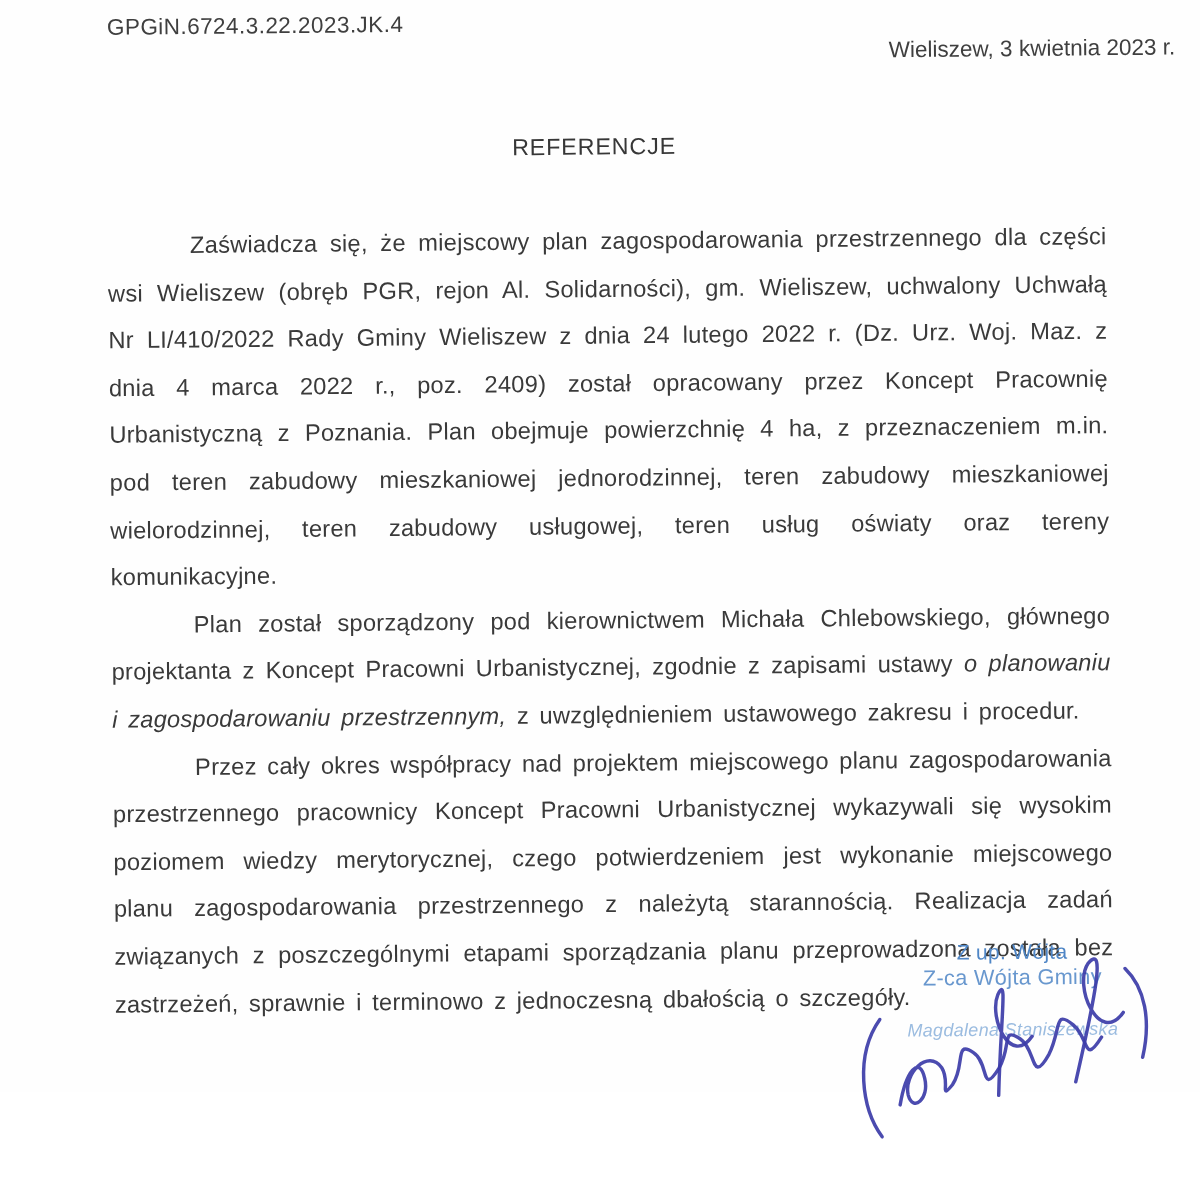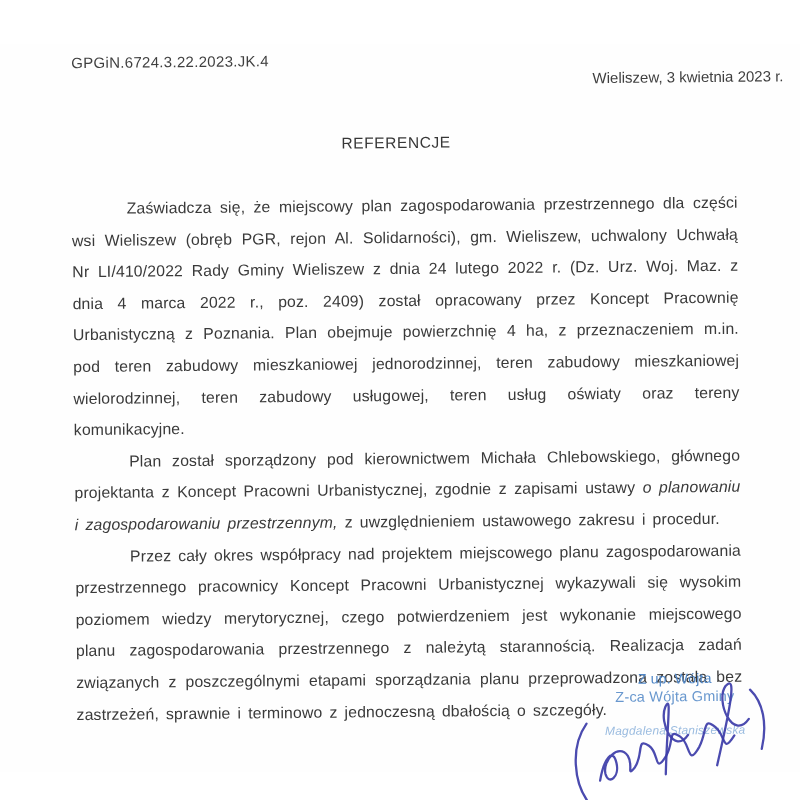--- a/index.html
+++ b/index.html
@@ -10,21 +10,20 @@
     overflow: hidden;
     background: #ffffff;
     font-family: "Liberation Sans", sans-serif;
   }
   .page {
     position: relative;
     width: 800px;
     height: 728px;
     background: #fefefe;
     color: #3a3a3a;
-    margin-top: 44px;
   }
   .skew {
     position: absolute;
     inset: 0;
     transform: rotate(-0.55deg);
     transform-origin: 400px 300px;
   }
   .ref {
     position: absolute;
     top: 7px;

